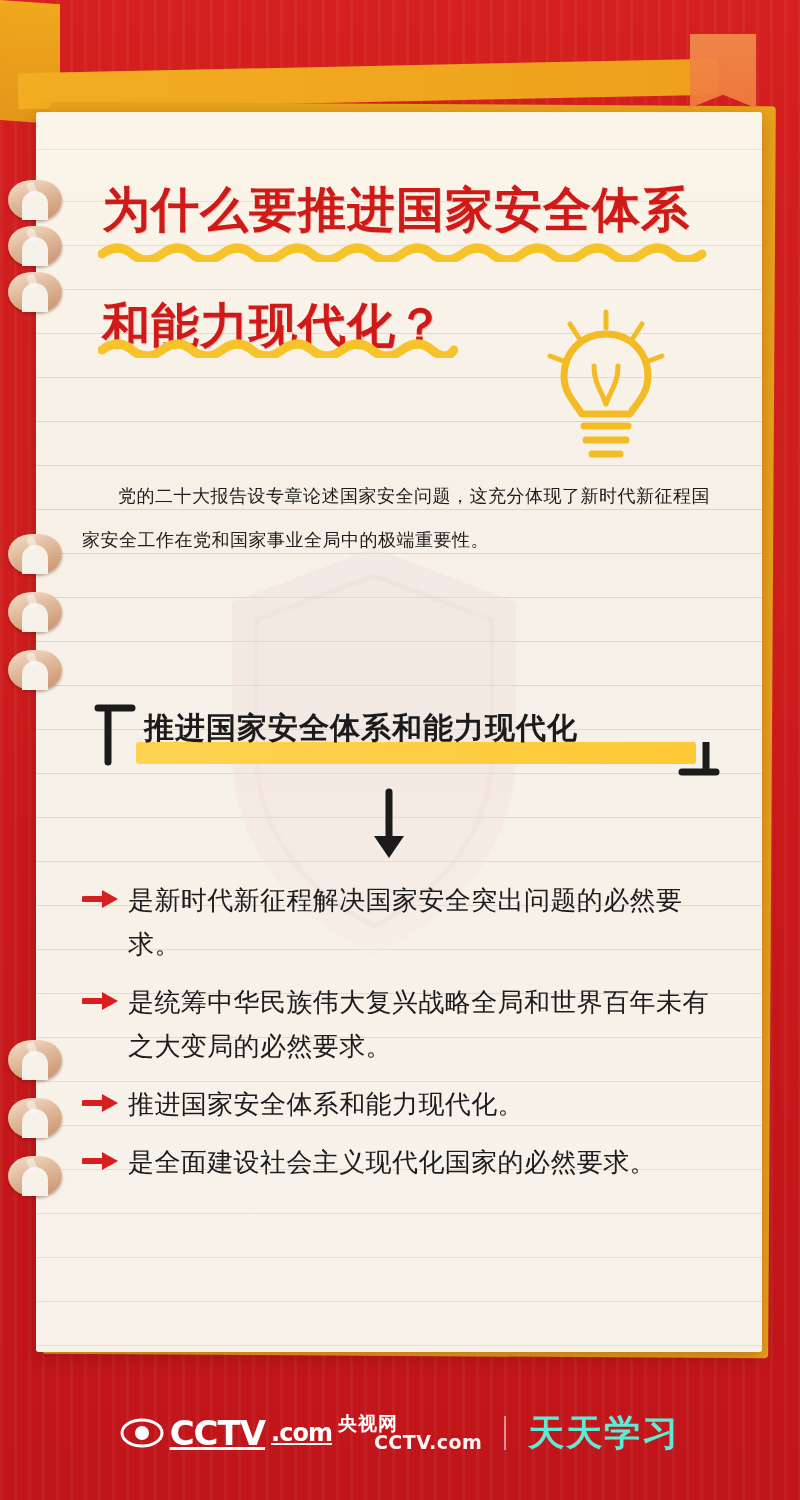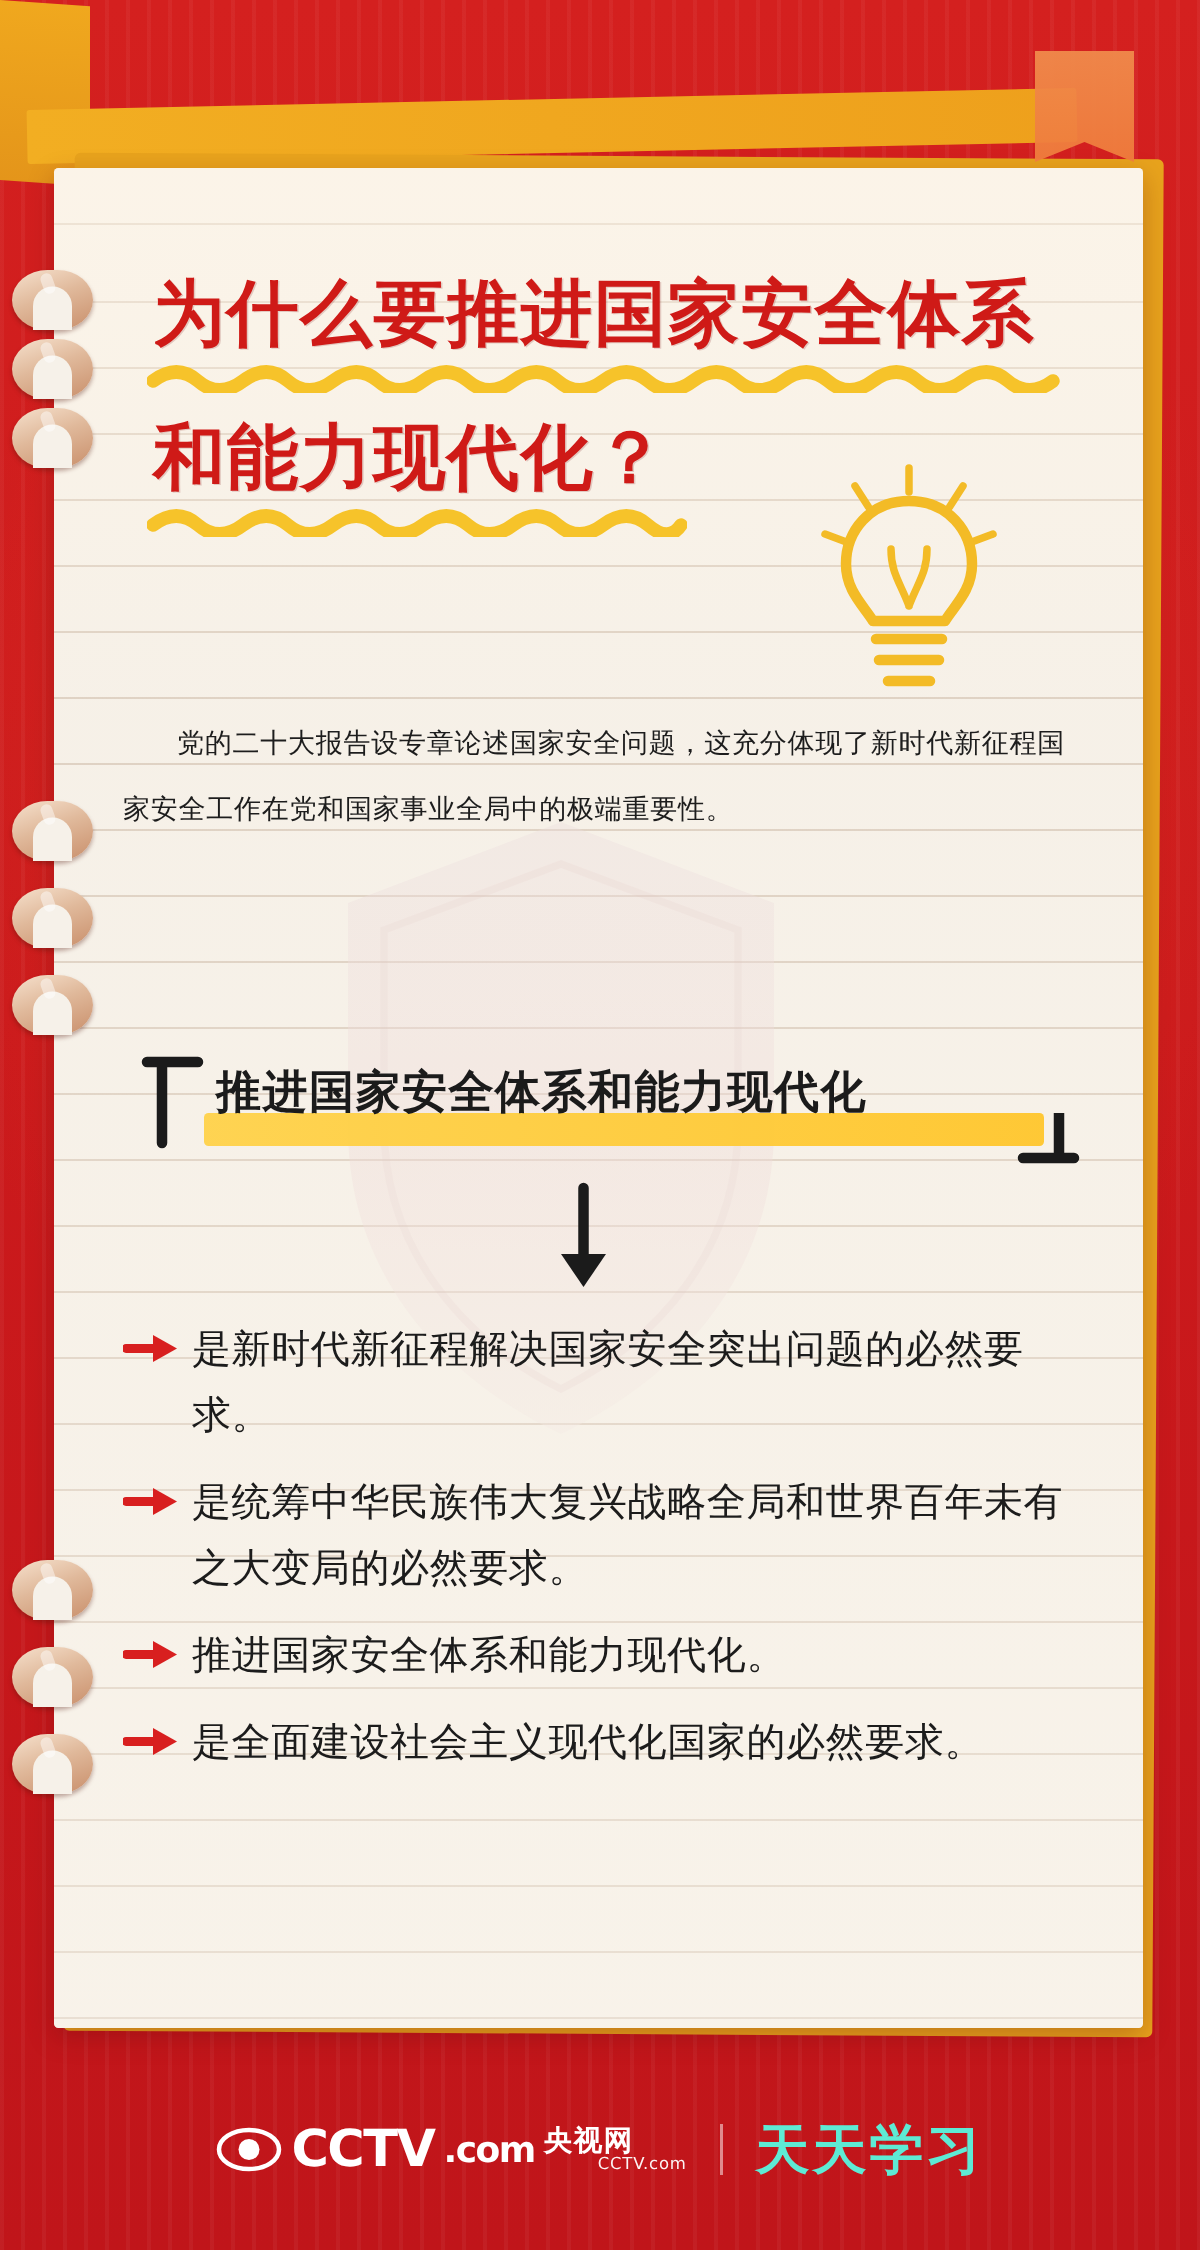--- a/index.html
+++ b/index.html
@@ -177,21 +177,21 @@
     position: relative;
     color: #cf1a17;
     font-size: 48px;
     font-weight: 900;
     letter-spacing: 1px;
     line-height: 1.08;
     font-family: "DejaVu Sans", "Liberation Sans", sans-serif;
     text-shadow: 1px 1px 0 rgba(120,10,10,0.18);
     white-space: nowrap;
   }
-  .title-line.second { margin-top: 44px; }
+  .title-line.second { margin-top: 64px; }
   .underline-scribble {
     position: absolute;
     left: -4px;
     width: 620px;
     height: 22px;
   }
   .ul1 { top: 56px; }
   .ul2 { top: 152px; width: 360px; }
 
   .bulb {
@@ -303,30 +303,31 @@
     display: flex;
     align-items: center;
     gap: 6px;
   }
   .cctv-word {
     font-family: "DejaVu Sans", "Liberation Sans", sans-serif;
     font-size: 34px;
     font-weight: 800;
     color: #ffffff;
     letter-spacing: -1px;
+    text-decoration: underline;
   }
   .cctv-cn {
     display: flex;
     flex-direction: column;
     line-height: 1;
     color: #ffffff;
     font-family: "DejaVu Sans", "Liberation Sans", sans-serif;
   }
   .cctv-cn .cn-top { font-size: 19px; font-weight: 700; letter-spacing: 1px;}
-  .cctv-cn .cn-bot { font-size: 11px; font-weight: 400; letter-spacing: 0.5px; opacity: 0.95; margin-left: 36px; }
+  .cctv-cn .cn-bot { font-size: 19px; font-weight: 700; letter-spacing: 0.5px; opacity: 0.95; margin-left: 36px; }
   .brand-cn {
     font-family: "DejaVu Sans", "Liberation Sans", sans-serif;
     font-size: 36px;
     font-weight: 800;
     color: #5eead4;
     letter-spacing: 2px;
   }
   .divider-dot {
     width: 2px; height: 34px;
     background: rgba(255,255,255,0.5);

